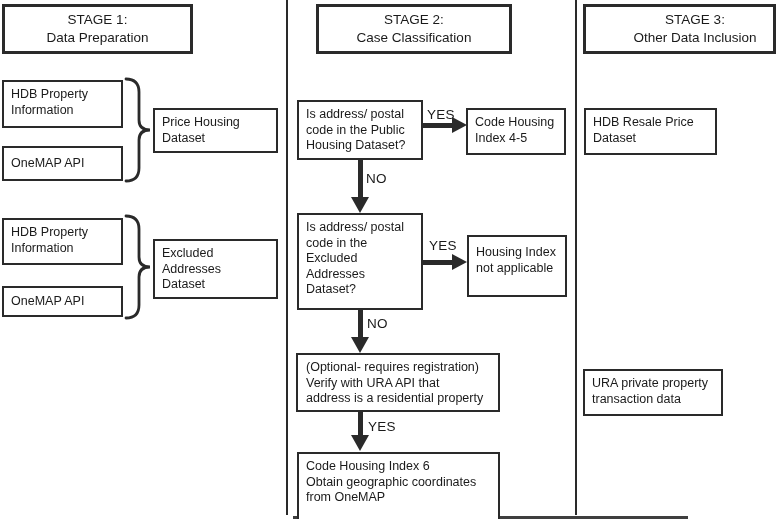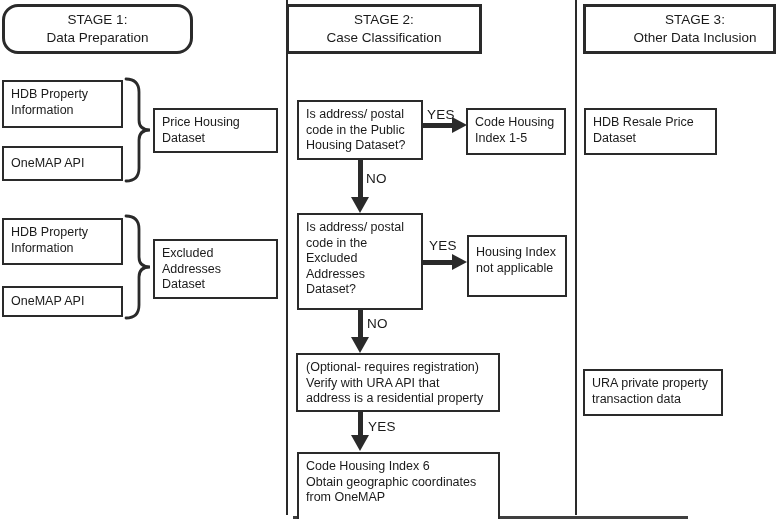--- a/index.html
+++ b/index.html
@@ -66,21 +66,21 @@
 </head>
 <body>
 
 <div id="canvas">
 
   <div class="vline" style="left:286px;top:0;height:515px;"></div>
   <div class="vline" style="left:575px;top:0;height:515px;"></div>
 
   <div class="artifact" style="left:293px;top:516px;width:395px;height:3px;"></div>
 
-  <div class="hdr" style="left:2px;top:4px;width:191px;height:50px;border-radius:16px;">
+  <div class="hdr" style="left:2px;top:4px;width:191px;height:50px;">
     <span>STAGE 1:
 Data Preparation</span>
   </div>
 
   <div class="box" style="left:2px;top:80px;width:121px;height:48px;">
     <span>HDB Property
 Information</span>
   </div>
   <div class="box vcenter" style="left:2px;top:146px;width:121px;height:35px;">
     <span>OneMAP API</span>
@@ -102,36 +102,36 @@
   </div>
   <svg class="brace" style="left:123px;top:213px;" width="30" height="108" viewBox="0 0 30 108">
     <path d="M3,3 Q16,3 16,16 L16,44 Q16,54 27,54 Q16,54 16,64 L16,92 Q16,105 3,105" fill="none" stroke="#2a2a2a" stroke-width="2.8" stroke-linecap="round"></path>
   </svg>
   <div class="box" style="left:153px;top:239px;width:125px;height:60px;">
     <span>Excluded
 Addresses
 Dataset</span>
   </div>
 
-  <div class="hdr" style="left:286px;top:4px;width:196px;height:50px;">
+  <div class="hdr" style="left:316px;top:4px;width:196px;height:50px;">
     <span>STAGE 2:
 Case Classification</span>
   </div>
 
   <div class="box" style="left:297px;top:100px;width:126px;height:60px;">
     <span>Is address/ postal
 code in the Public
 Housing Dataset?</span>
   </div>
   <div class="lbl" style="left:427px;top:107px;">YES</div>
   <div class="shaft-h" style="left:423px;top:123px;width:29px;"></div>
   <div class="head-right" style="left:452px;top:117px;"></div>
   <div class="box" style="left:466px;top:108px;width:100px;height:47px;">
     <span>Code Housing
-Index 1-5</span>
+Index 4-5</span>
   </div>
 
   <div class="shaft-v" style="left:358px;top:160px;height:37px;"></div>
   <div class="head-down" style="left:351px;top:197px;"></div>
   <div class="lbl" style="left:366px;top:171px;">NO</div>
 
   <div class="box" style="left:297px;top:213px;width:126px;height:97px;">
     <span>Is address/ postal
 code in the
 Excluded

